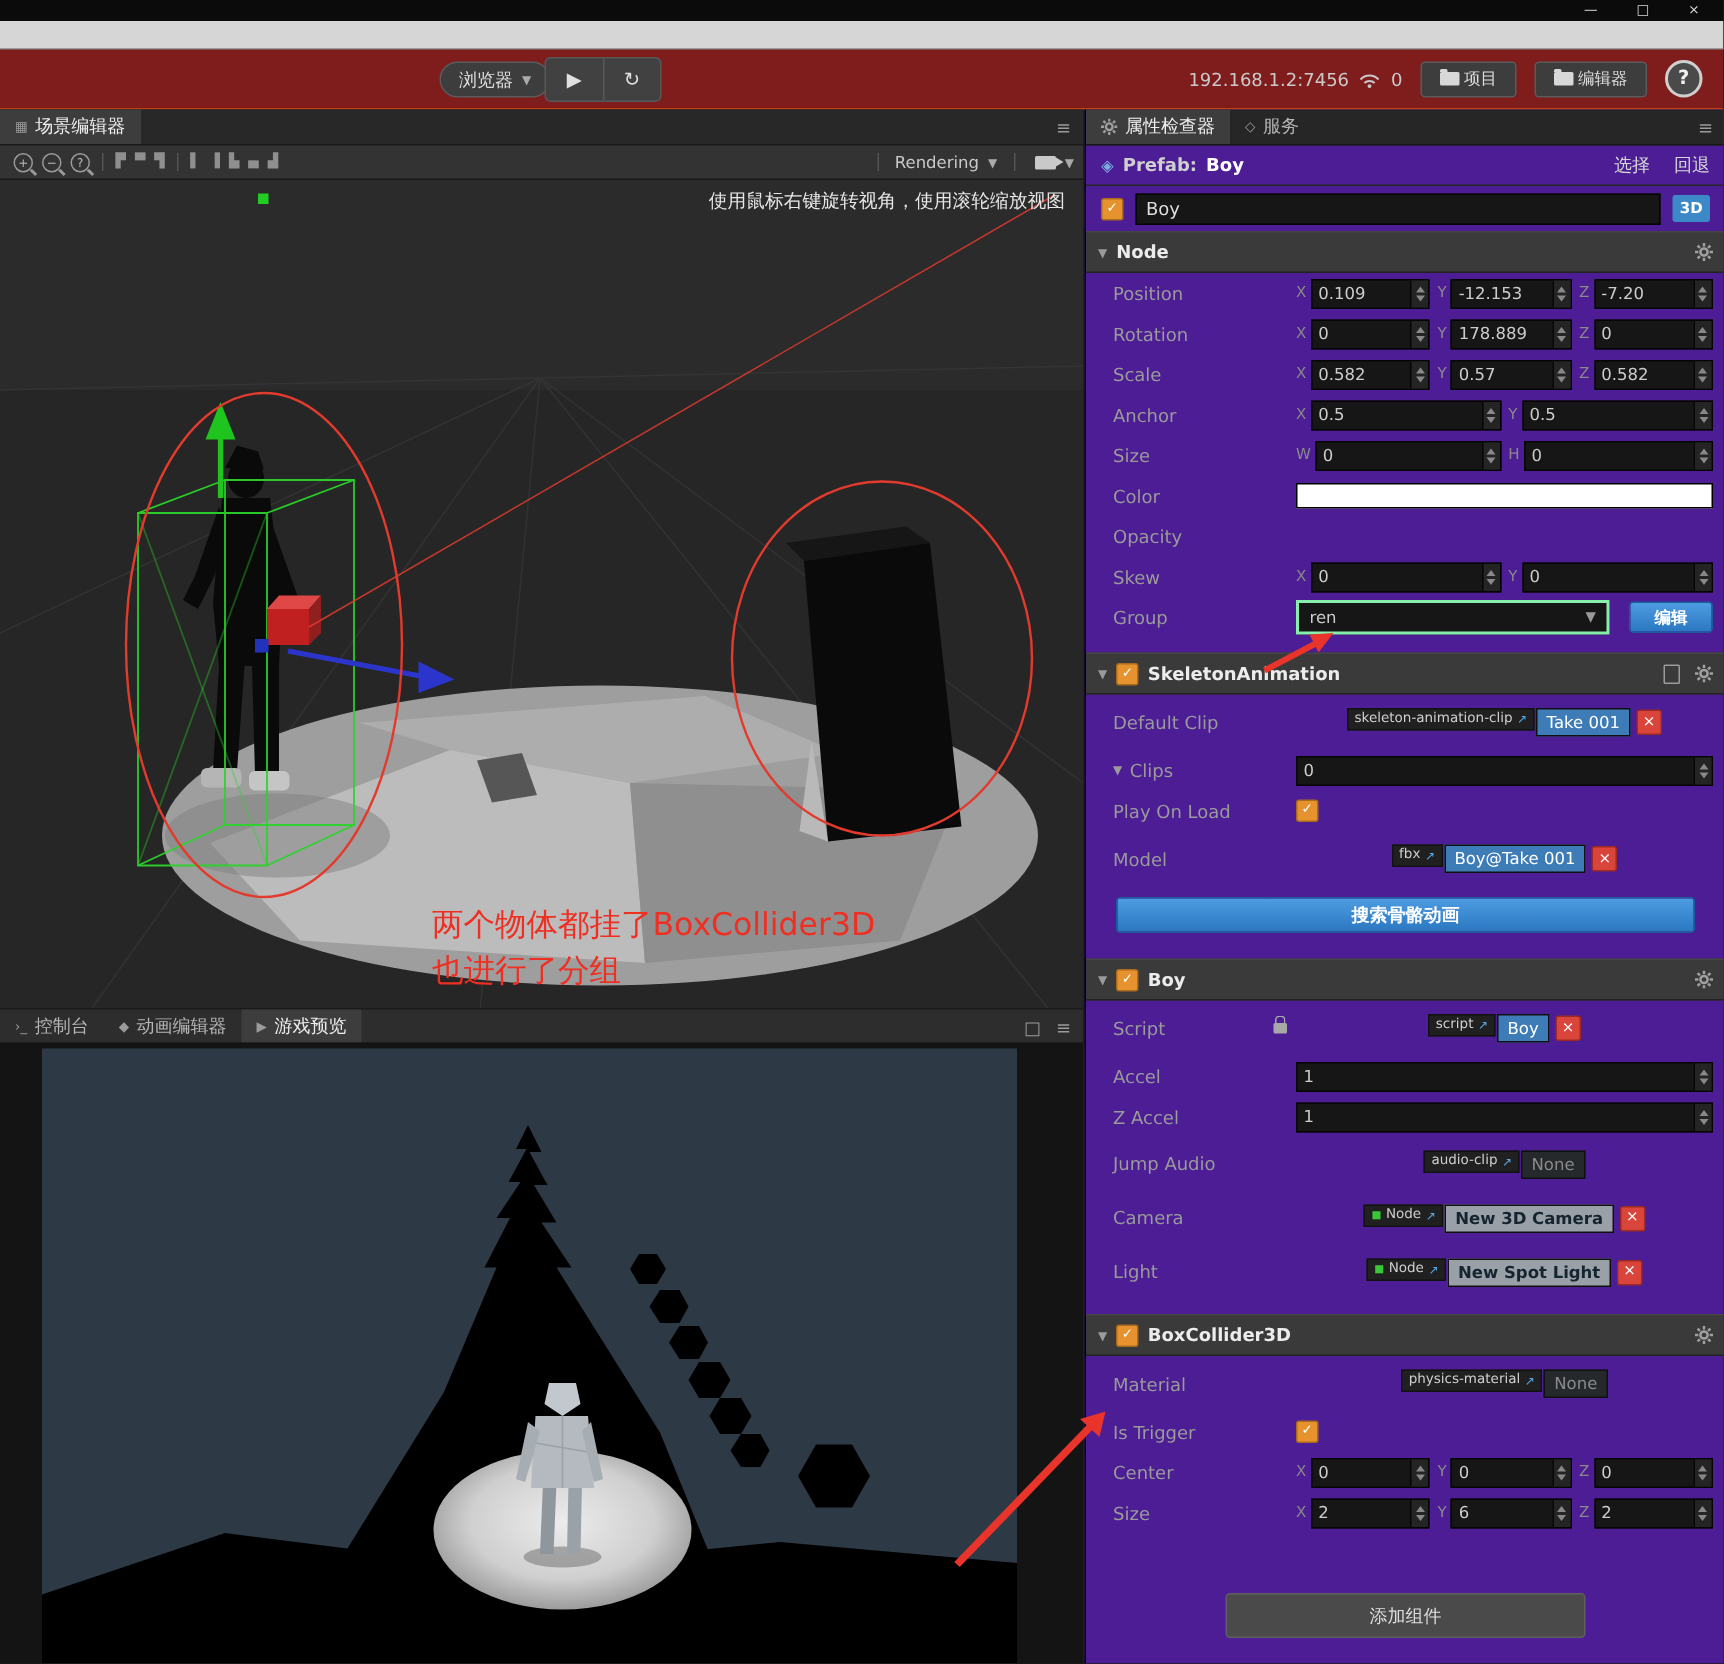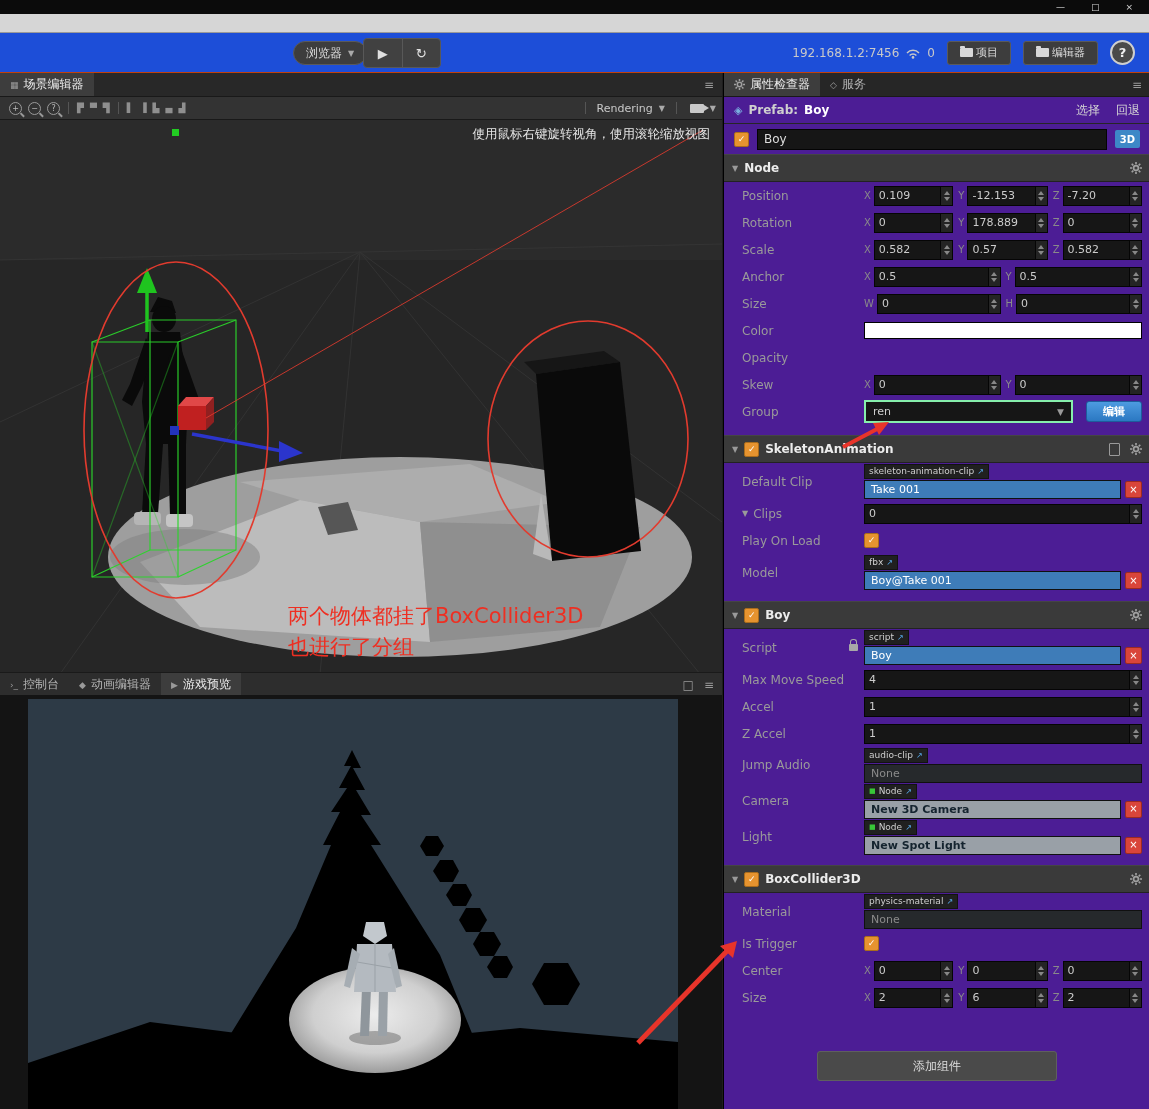--- a/index.html
+++ b/index.html
@@ -3,21 +3,21 @@
 <meta charset="utf-8">
 <style>
   html,body{margin:0;padding:0}
   body{width:1149px;height:1109px;position:relative;overflow:hidden;background:#1e1e1e;
        font-family:"DejaVu Sans","Liberation Sans",sans-serif;color:#ccc;font-size:12px}
   
   .titlebar{position:absolute;left:0;top:0;right:0;height:14px;background:#0b0b0b;display:flex;
             justify-content:flex-end;align-items:center;gap:26px;padding-right:16px;font-size:9px;color:#d8d8d8}
   .titlebar span{cursor:default}
   .menustrip{position:absolute;left:0;top:14px;right:0;height:18px;background:#d6d6d6;border-bottom:1px solid #9a9a9a}
-  .toolbar{position:absolute;left:0;top:33px;right:0;height:39px;background:#1d4ed8;border-bottom:1px solid #c2410c}
+  .toolbar{position:absolute;left:0;top:33px;right:0;height:39px;background:#7f1d1d;border-bottom:1px solid #c2410c}
   .browser-pill{position:absolute;left:293px;top:8px;height:22px;background:#3d3d3d;border:1px solid #5a5a5a;
                 border-radius:12px;display:flex;align-items:center;gap:6px;padding:0 12px;color:#ddd;font-size:12px}
   .dd{font-size:8px;color:#aaa}
   .playgroup{position:absolute;left:363px;top:5px;width:76px;height:28px;background:#414141;border:1px solid #585858;
              border-radius:4px;display:flex;overflow:hidden}
   .pg-btn{flex:1;display:flex;align-items:center;justify-content:center;color:#e0e0e0;font-size:13px}
   .pg-btn:first-child{border-right:1px solid #585858}
   .toolbar-right{position:absolute;right:14px;top:0;height:100%;display:flex;align-items:center;gap:12px}
   .addr{display:flex;align-items:center;gap:6px;color:#c9c9c9;font-size:12px}
   .tb-btn{height:22px;background:#3d3d3d;border:1px solid #5a5a5a;border-radius:3px;display:flex;align-items:center;
@@ -86,21 +86,21 @@
         align-items:center;justify-content:center;gap:2px}
   .spin::before{content:"";border:3px solid transparent;border-bottom:4px solid #888}
   .spin::after{content:"";border:3px solid transparent;border-top:4px solid #888}
   .colorbar{flex:1;height:15px;background:#fff;border:1px solid #000}
   .dropdown{flex:1;height:19px;background:#161616;border:2px solid #86efac;display:flex;align-items:center;
             padding:0 7px;color:#ccc;font-size:11px}
   .dd-arrow{margin-left:auto;color:#999;font-size:9px}
   .edit-btn{flex:none;width:54px;height:19px;margin-left:8px;background:linear-gradient(#4d9be0,#2b78c2);
             border:1px solid #1d5c9c;border-radius:3px;color:#fff;font-size:11px;font-weight:bold;
             display:flex;align-items:center;justify-content:center}
-  .field-stack{flex:1;display:flex;flex-direction:column;justify-content:center;gap:1px;min-width:0}
+  .field-stack{flex:1;display:flex;flex-direction:row;justify-content:center;gap:1px;min-width:0}
   .ref-tag{align-self:flex-start;display:flex;align-items:center;gap:3px;background:#202020;border:1px solid #121212;
            color:#cfcfcf;font-size:9px;height:13px;line-height:13px;padding:0 4px}
   .ext{color:#56a8e8;font-size:8px}
   .tag-bullet{color:#38c838;font-size:7px}
   .field-line{display:flex;align-items:center;gap:4px}
   .ref-field{flex:1;height:17px;border:1px solid #101010;display:flex;align-items:center;padding:0 6px;
              font-size:11px;min-width:0;overflow:hidden;white-space:nowrap}
   .ref-field.blue{background:#3e7cb8;color:#fff}
   .ref-field.gray{background:#99a0a7;color:#15242f;font-weight:bold}
   .ref-field.none{background:#26292c;color:#8a8a8a}
@@ -626,20 +626,23 @@
         <div class="ref-field blue">
             <span>Boy@Take 001</span>
           </div>
         <span class="x-btn">
             <span>×</span>
           </span>
       </div>
     </div>
   </div>
 
+  <div class="search-btn-wrap">
+    <div class="search-btn">搜索骨骼动画</div>
+  </div>
 
   <div class="sec-gap"></div>
 
   <div class="sec-header">
     <span class="tri">▼</span>
     <span class="checkbox">
         <span>✓</span>
       </span>
     <span class="sec-title">Boy</span>
     <div class="sec-icons">
@@ -666,29 +669,20 @@
         <div class="ref-field blue">
             <span>Boy</span>
           </div>
         <span class="x-btn">
             <span>×</span>
           </span>
       </div>
     </div>
   </div>
 
-  <div class="prop-row">
-    <span class="prop-label">Max Move Speed</span>
-    <div class="fields">
-      <div class="numfield">
-          <span class="numval">4</span>
-          <span class="spin"></span>
-        </div>
-    </div>
-  </div>
 
   <div class="prop-row">
     <span class="prop-label">Accel</span>
     <div class="fields">
       <div class="numfield">
           <span class="numval">1</span>
           <span class="spin"></span>
         </div>
     </div>
   </div>

